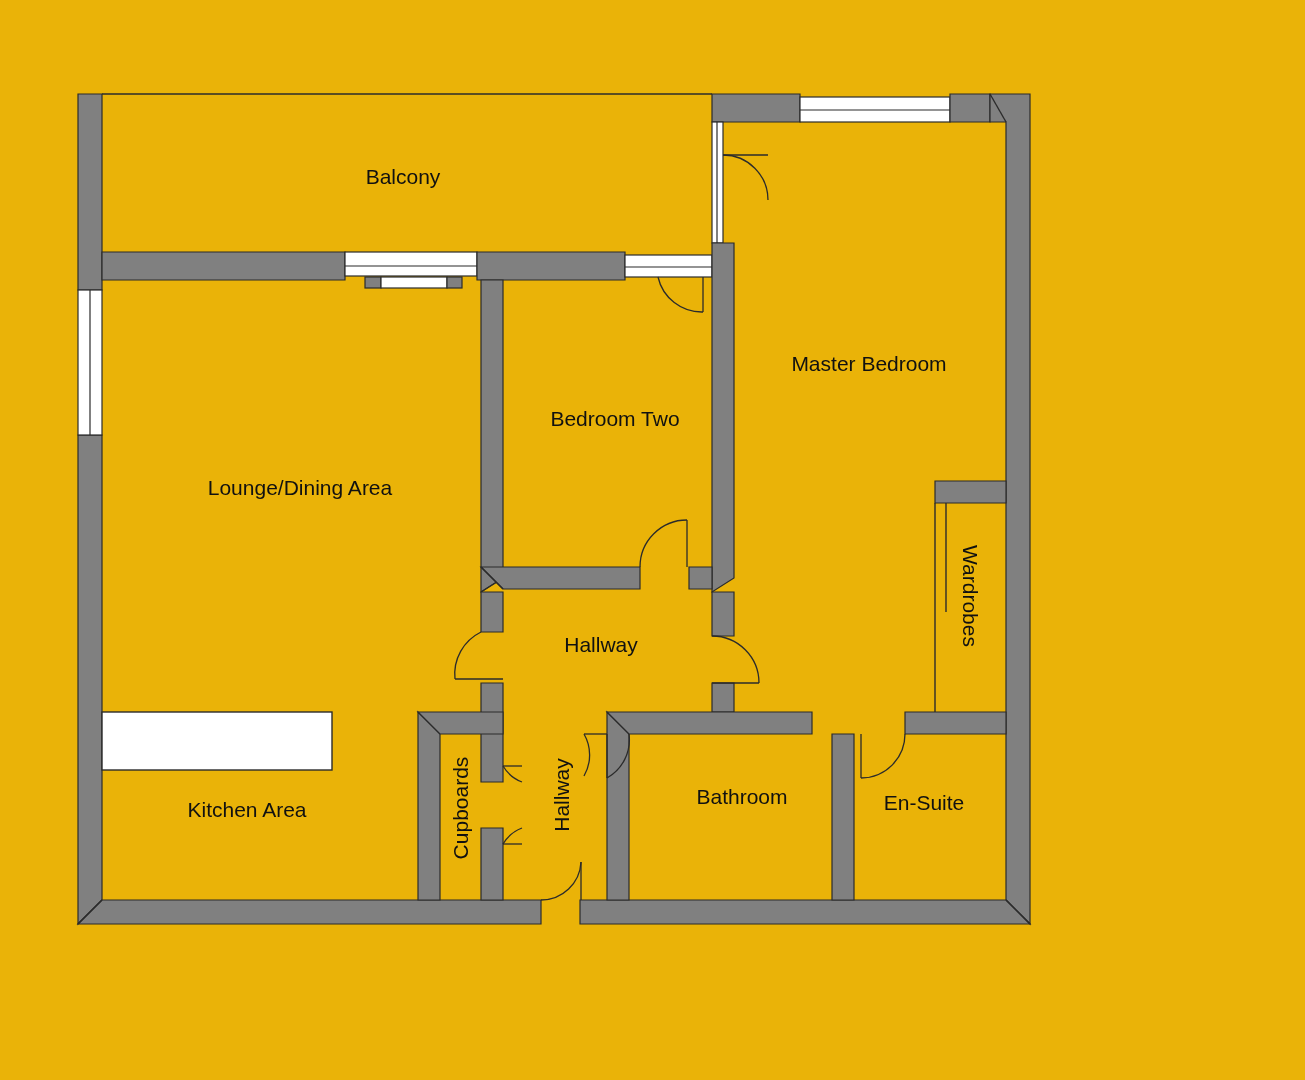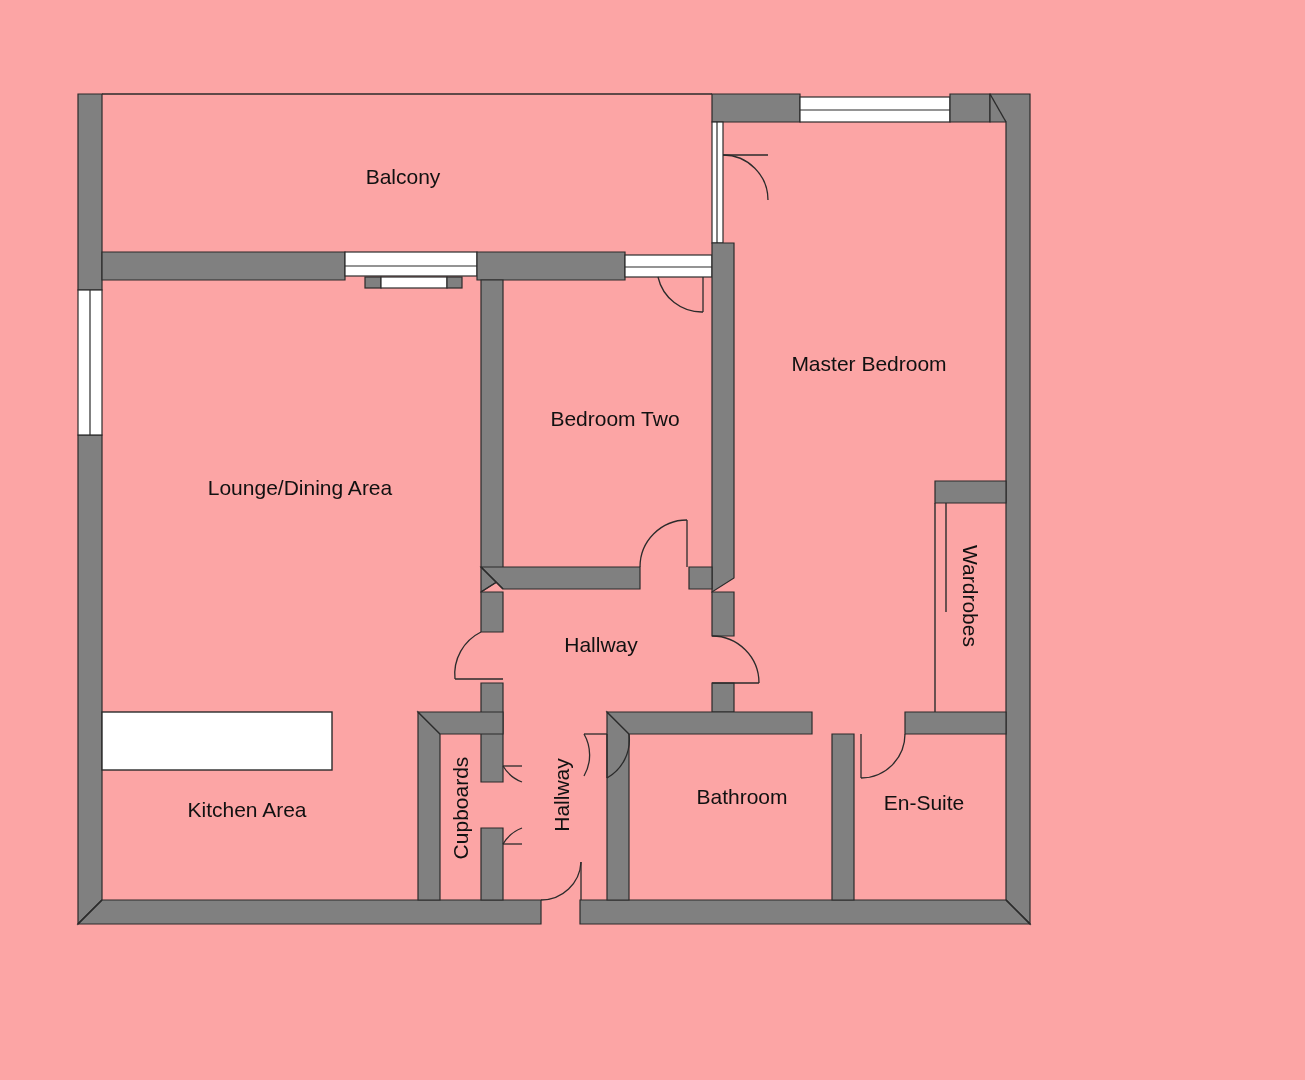--- a/index.html
+++ b/index.html
@@ -11,21 +11,21 @@
   body {
     width: 1305px;
     height: 1080px;
     font-family: "Liberation Sans", sans-serif;
     overflow: hidden;
   }
   #plan-root {
     position: relative;
     width: 1305px;
     height: 1080px;
-    background: #fca5a5;
+    background: #eab308;
   }
   #floorplan-svg {
     position: absolute;
     left: 0;
     top: 0;
     width: 1305px;
     height: 1080px;
   }
   .room-label {
     font-family: "Liberation Sans", sans-serif;

